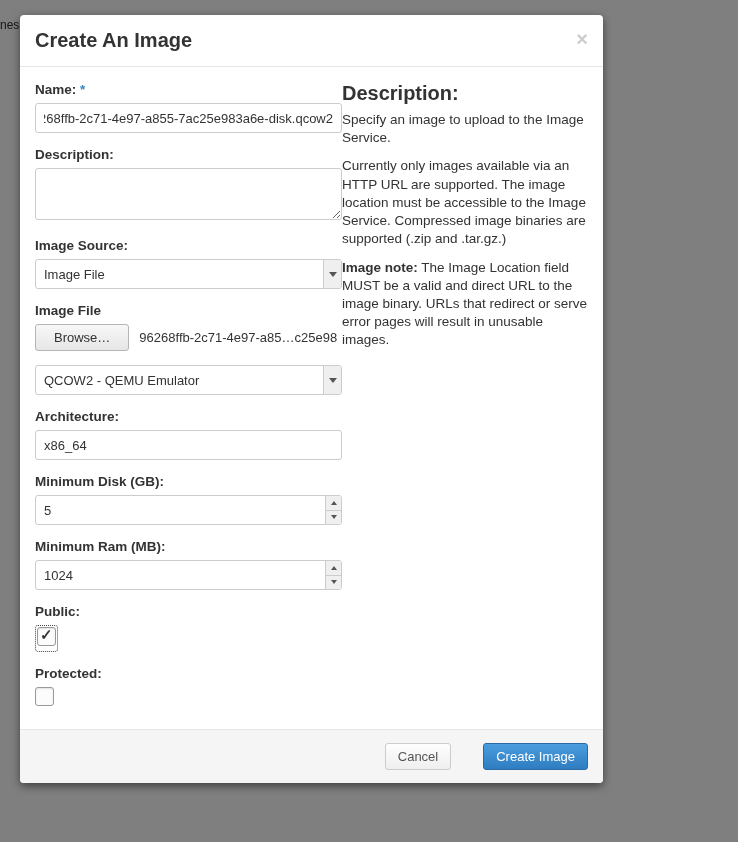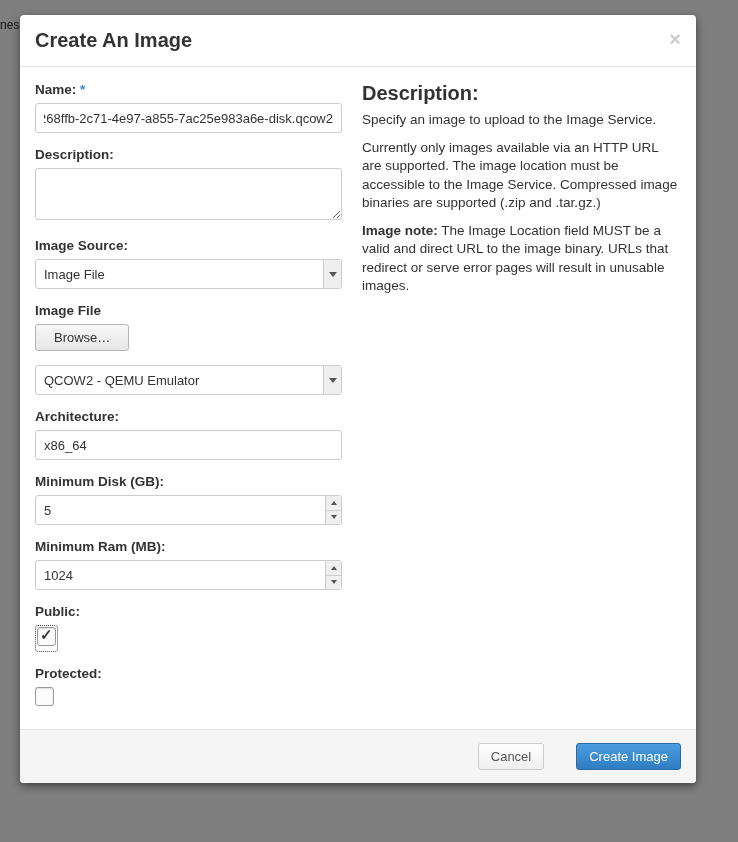--- a/index.html
+++ b/index.html
@@ -32,21 +32,21 @@
     }
     .bg-row {
       position: absolute;
       left: 0;
       font-size: 12px;
     }
     .modal {
       position: absolute;
       top: 15px;
       left: 20px;
-      width: 676px;
+      width: 583px;
       background: #fff;
       border-radius: 4px;
       box-shadow: 0 3px 9px rgba(0,0,0,0.5);
     }
     .modal-header {
       padding: 14px 15px 14px 15px;
       border-bottom: 1px solid #e5e5e5;
       position: relative;
     }
     .modal-title {
@@ -62,21 +62,20 @@
       font-weight: bold;
       color: #ccc;
       cursor: pointer;
       background: none;
       border: none;
       line-height: 1;
     }
     .modal-body {
       padding: 15px;
       display: flex;
-      gap: 20px;
     }
     .left-col {
       flex: 0 0 307px;
     }
     .right-col {
       flex: 1;
     }
     .form-group {
       margin-bottom: 14px;
     }
@@ -324,20 +323,21 @@
         <div class="select-wrapper">
           <input type="text" readonly="" class="select-input" value="Image File" style="">
           <div class="select-arrow"></div>
         </div>
       </div>
 
       <div class="form-group">
         <label class="form-label">Image File</label>
         <div class="file-row">
           <button class="browse-btn">Browse…</button>
+          <span class="file-name">96268ffb-2c71-4e97-a85…c25e98</span>
         </div>
       </div>
 
       <div class="form-group">
         <div class="select-wrapper">
           <input type="text" readonly="" class="select-input" value="QCOW2 - QEMU Emulator" style="">
           <div class="select-arrow"></div>
         </div>
       </div>
 

